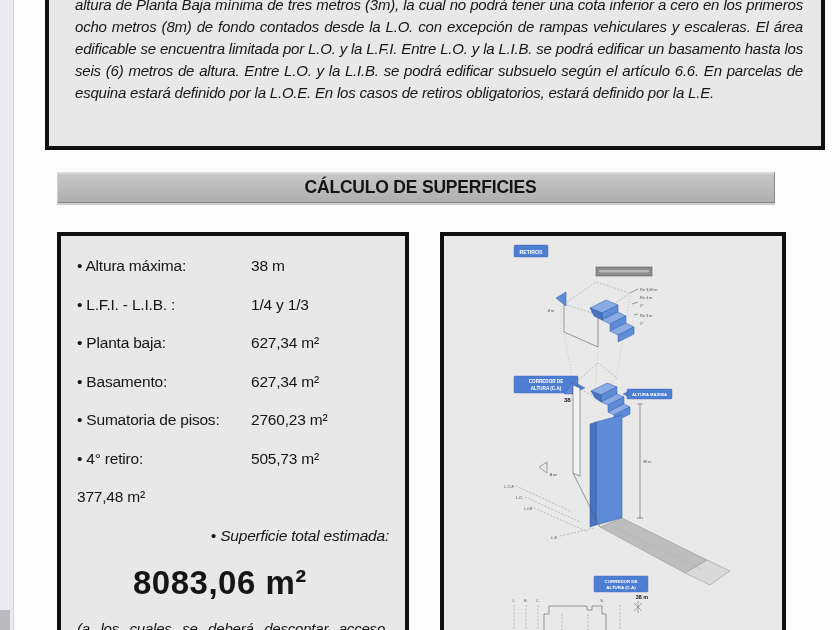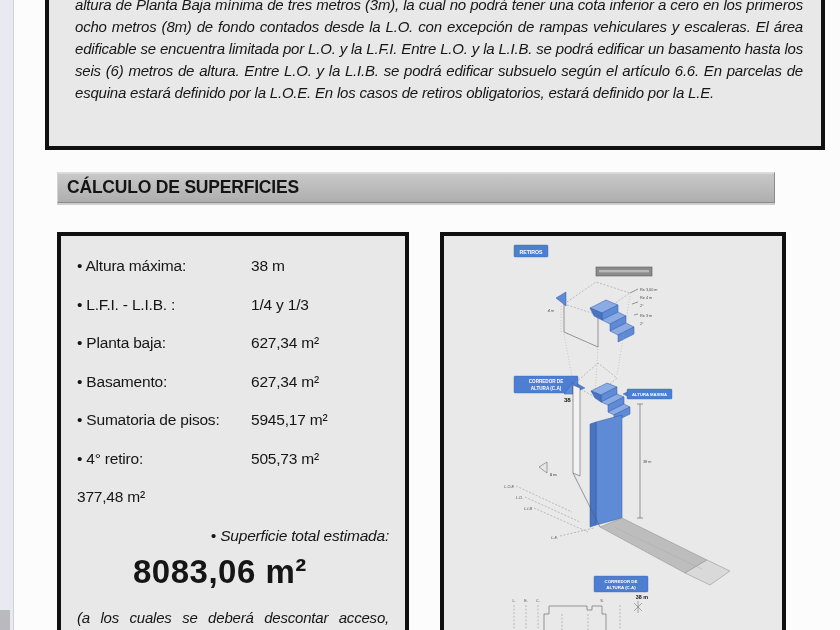--- a/index.html
+++ b/index.html
@@ -27,34 +27,34 @@
 
   
   .section-bar{
     position:absolute;left:57px;top:172px;width:716px;height:29px;
     background:linear-gradient(#c9c9c9,#aeaeae);
     border:1px solid #8a8a8a;border-top-color:#dcdcdc;border-left-color:#d2d2d2;
     box-shadow:0 2px 0 rgba(0,0,0,0.18), inset 0 1px 0 #d9d9d9;
   }
   .section-bar span{
     display:block;padding-left:9px;font-size:17.5px;font-weight:600;
-    letter-spacing:-0.2px;line-height:28px;color:#141414;
+    letter-spacing:-0.2px;line-height:28px;color:#141414;text-align:center;
   }
 
   
   .calc-panel{
     position:absolute;left:57px;top:232px;width:312px;height:408px;
     background:#e8e8e8;border:4px solid #101010;
     padding:18px 16px 0 16px;
   }
   .calc-row{display:flex;font-size:15.5px;line-height:23px;margin-bottom:15.5px;}
   .calc-label{width:174px;flex:none;letter-spacing:-0.2px;}
   .calc-value{font-style:normal;letter-spacing:-0.2px;}
   .calc-total-label{font-size:15.5px;font-style:italic;line-height:23px;letter-spacing:-0.2px;text-align:right;}
-  .calc-total-value{font-size:33px;font-weight:700;letter-spacing:0.5px;margin:6px 0 0 56px;}
+  .calc-total-value{font-size:33px;font-weight:700;letter-spacing:0.5px;margin:17px 0 0 56px;}
   .calc-footnote{margin-top:16px;font-size:15px;font-style:italic;line-height:22px;text-align:justify;letter-spacing:-0.2px;}
 
   
   .diagram-panel{
     position:absolute;left:440px;top:232px;width:338px;height:404px;
     background:#e9e9e9;border:4px solid #101010;overflow:hidden;
   }
   .diagram-panel svg{display:block;font-family:"Liberation Sans",sans-serif;}
   .blab{fill:#4d7ed2;stroke:#3c66b0;stroke-width:0.4;}
   .blab-t{fill:#ffffff;font-weight:bold;}
@@ -93,21 +93,21 @@
   <div class="calc-row">
     <span class="calc-label">• Planta baja:</span>
     <span class="calc-value">627,34 m²</span>
   </div>
   <div class="calc-row">
     <span class="calc-label">• Basamento:</span>
     <span class="calc-value">627,34 m²</span>
   </div>
   <div class="calc-row">
     <span class="calc-label">• Sumatoria de pisos:</span>
-    <span class="calc-value">5945,17 m²</span>
+    <span class="calc-value">2760,23 m²</span>
   </div>
   <div class="calc-row">
     <span class="calc-label">• 4° retiro:</span>
     <span class="calc-value">505,73 m²</span>
   </div>
   <div class="calc-row">
     <span class="calc-value">377,48 m²</span>
   </div>
   <div class="calc-total-label">• Superficie total estimada:</div>
   <div class="calc-total-value">8083,06 m²</div>

